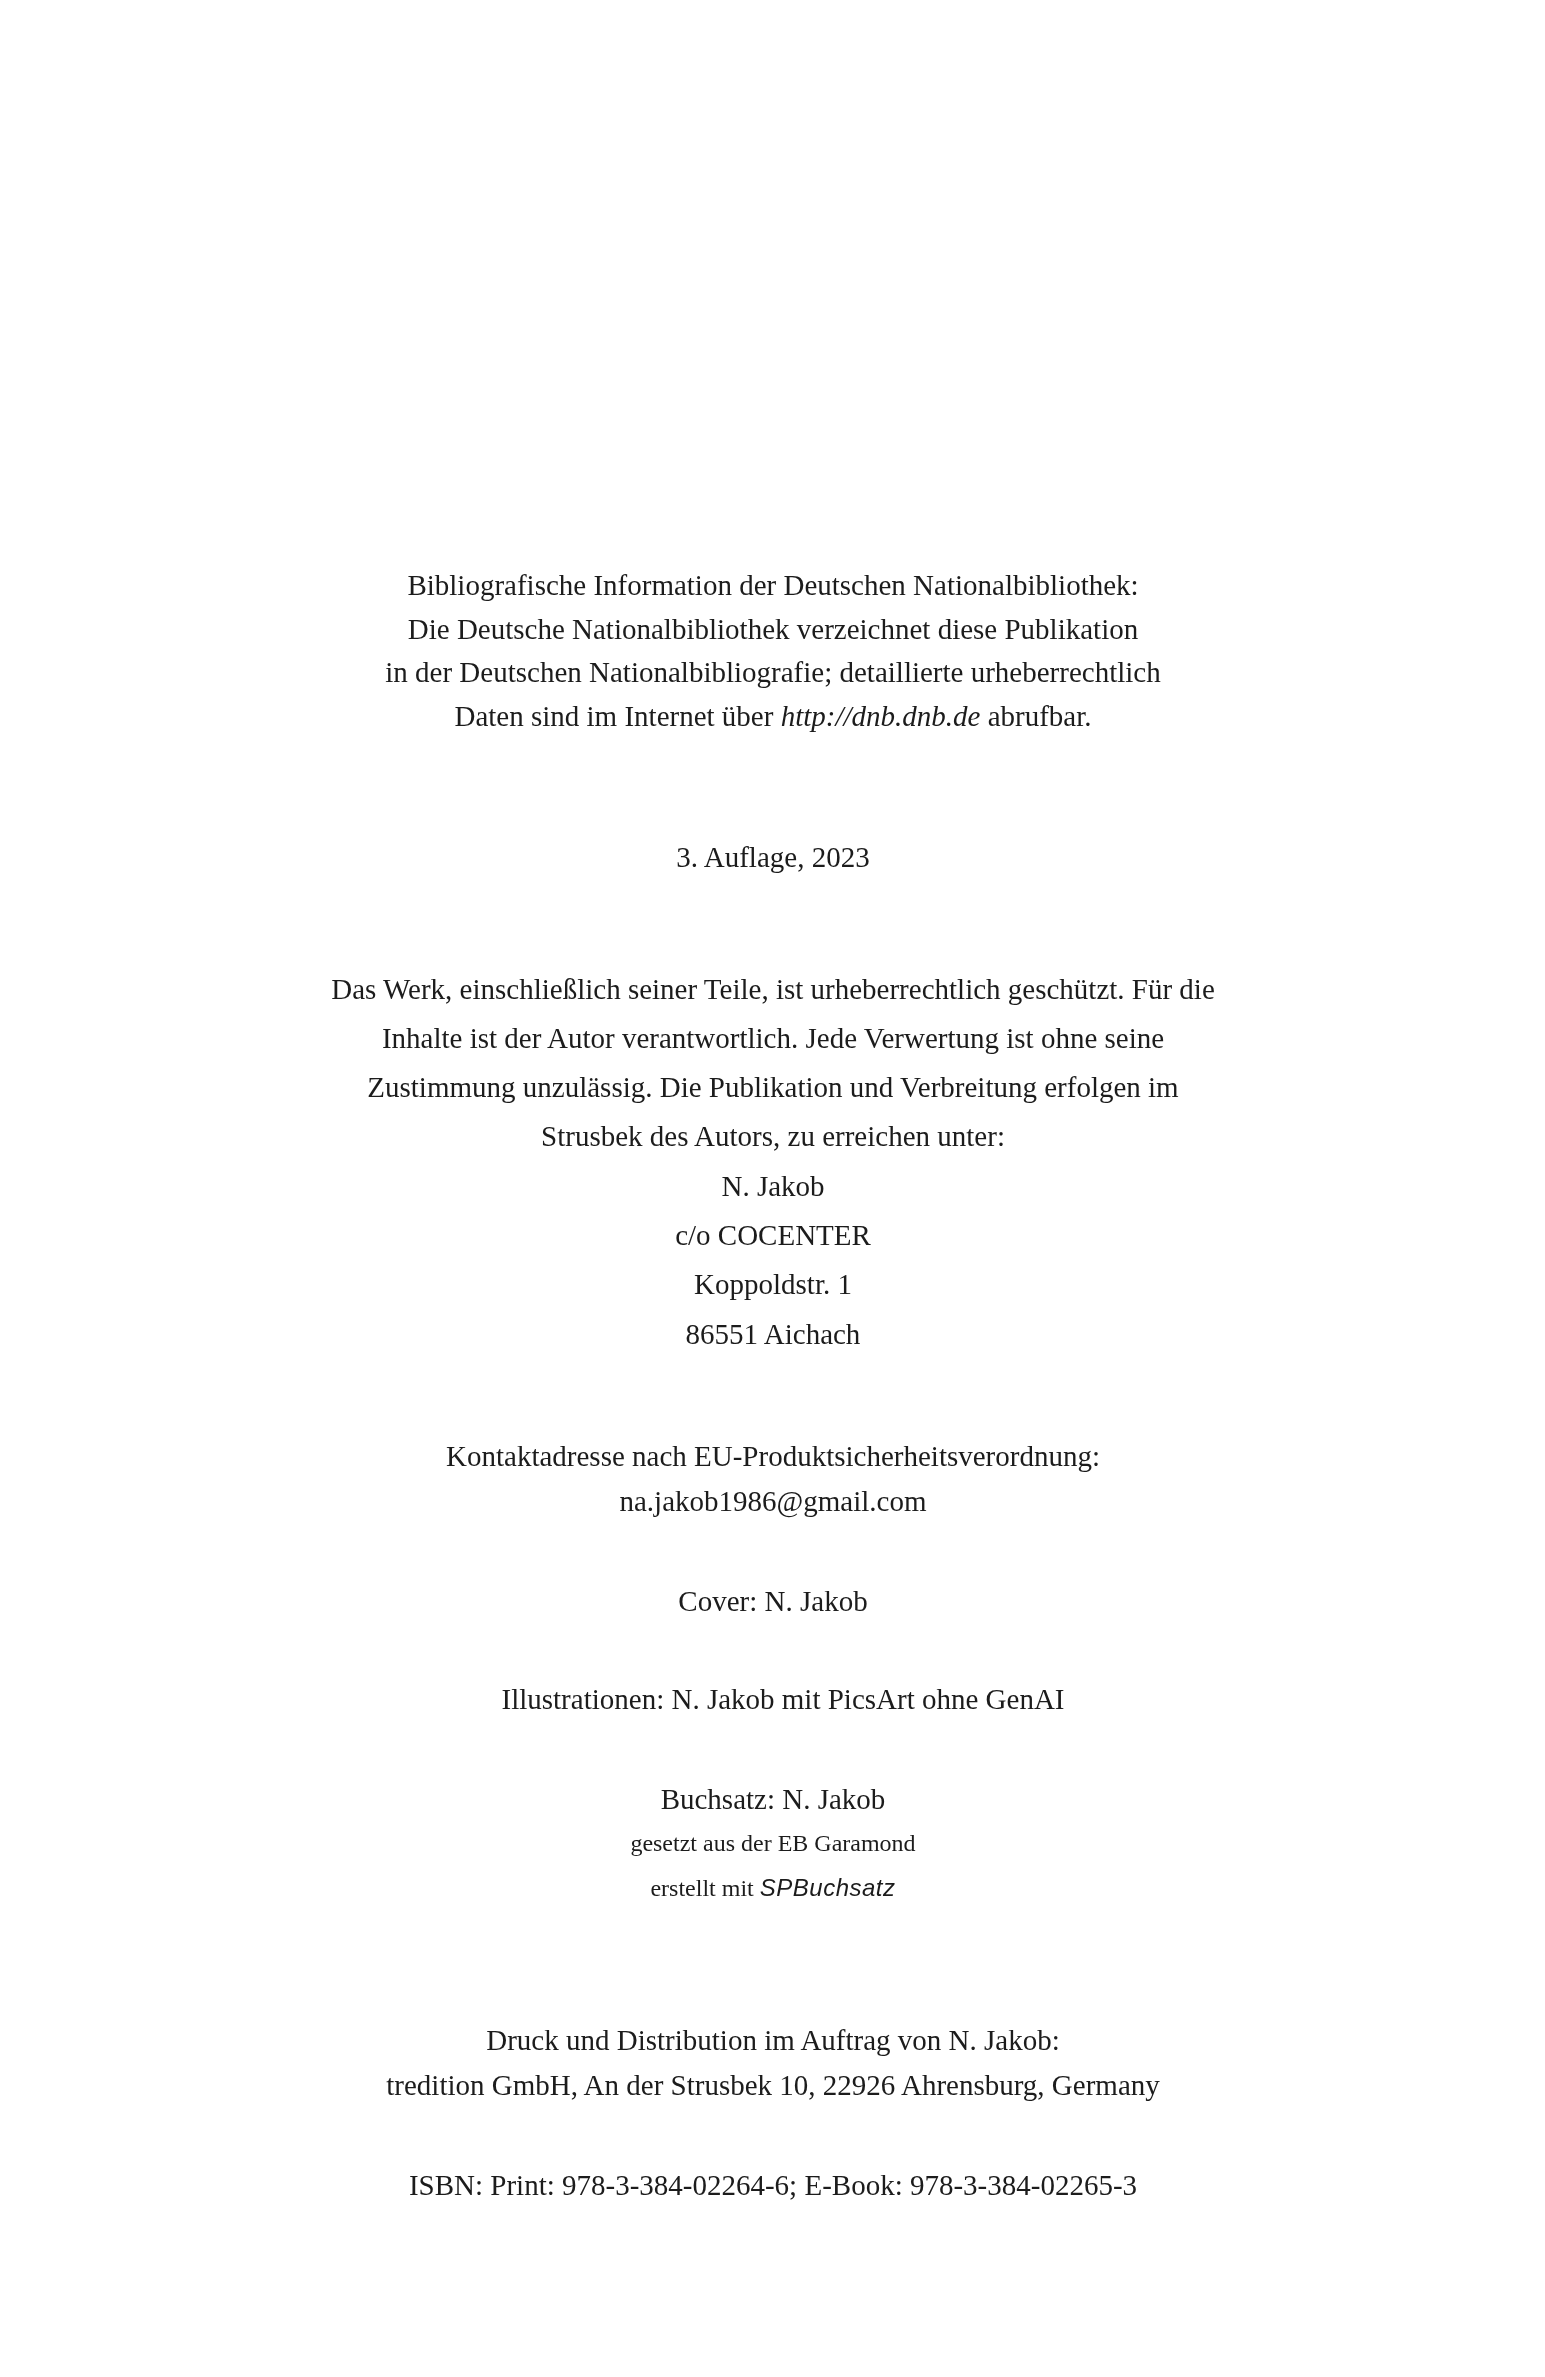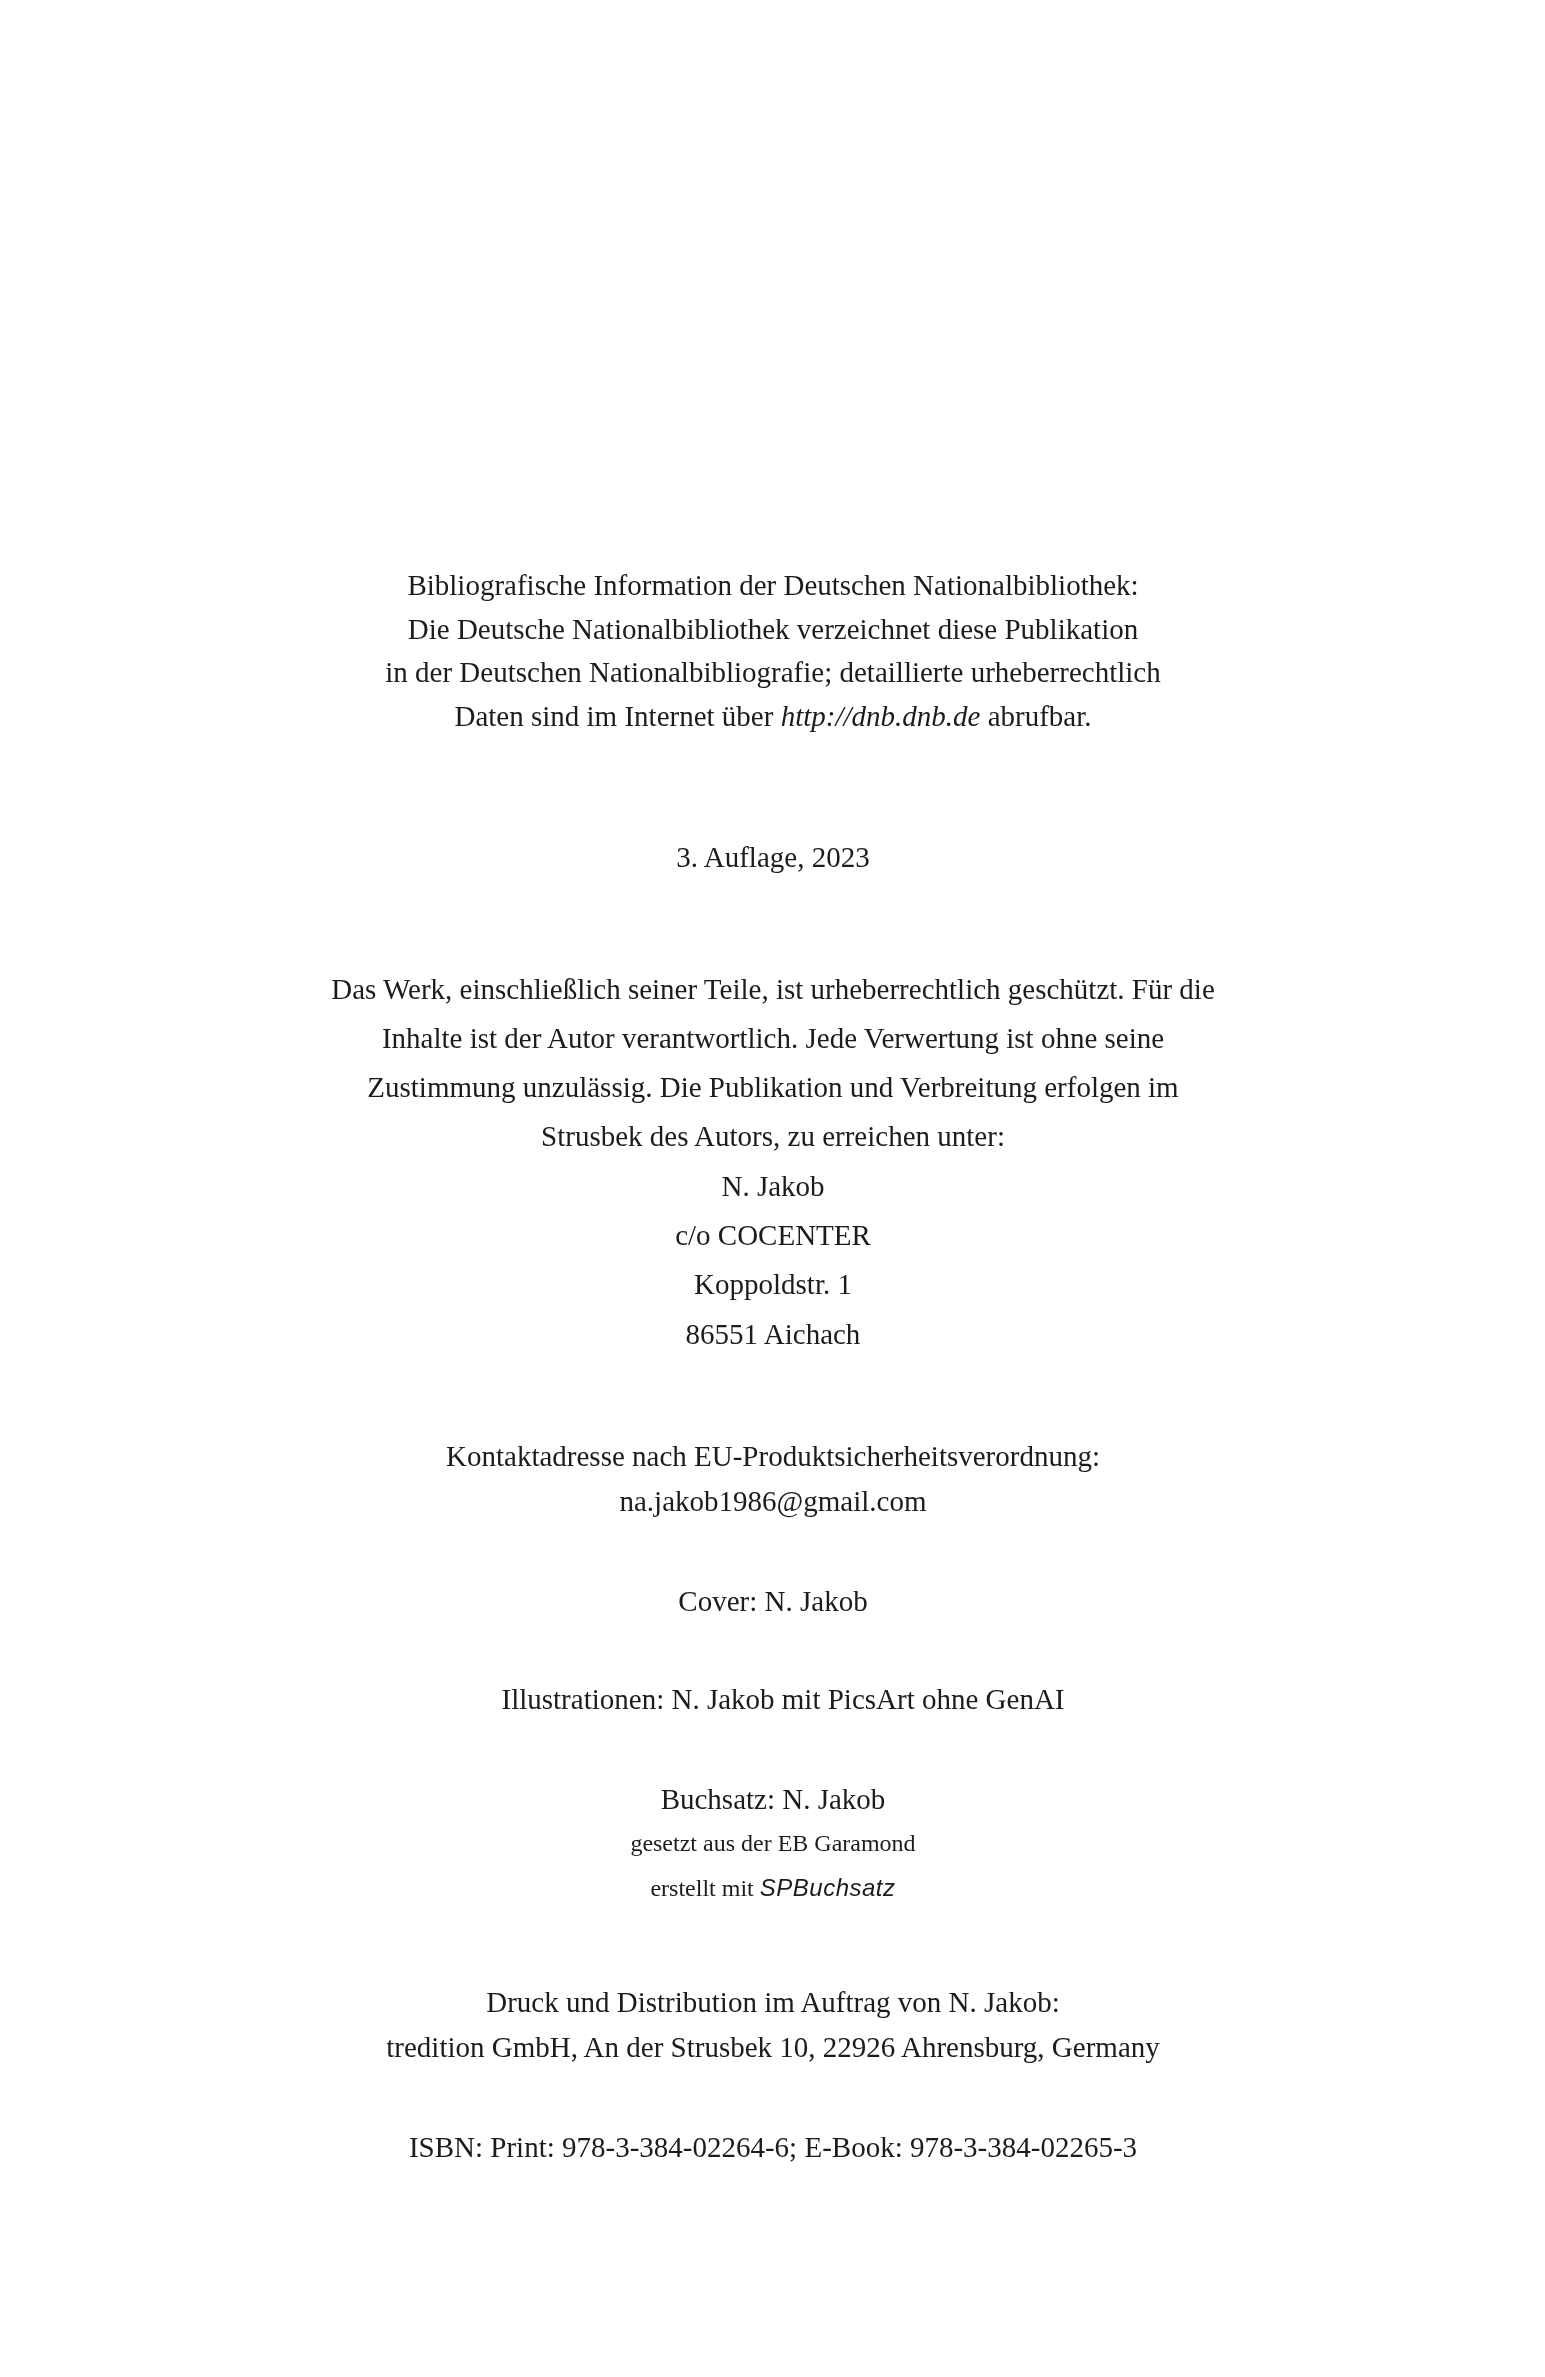--- a/index.html
+++ b/index.html
@@ -35,21 +35,21 @@
   .eu-contact      { margin-top: 75px; line-height: 1.55; }
   .cover           { margin-top: 56px; }
   .illustrations   { margin-top: 55px; padding-left: 20px; }
   .typesetting     { margin-top: 56px; }
   .typesetting .sub {
     font-size: 24px;
     line-height: 1.85;
     display: block;
   }
   .typesetting .sub:first-of-type { margin-top: 7px; }
-  .print-dist      { margin-top: 70px; line-height: 1.55; }
+  .print-dist      { margin-top: 108px; line-height: 1.55; }
   .isbn            { margin-top: 56px; }
 
   .italic { font-style: italic; }
   .script {
     font-style: italic;
     font-family: Liberation Sans, sans-serif;
     letter-spacing: 0.5px;
   }
 </style>
 </head>

